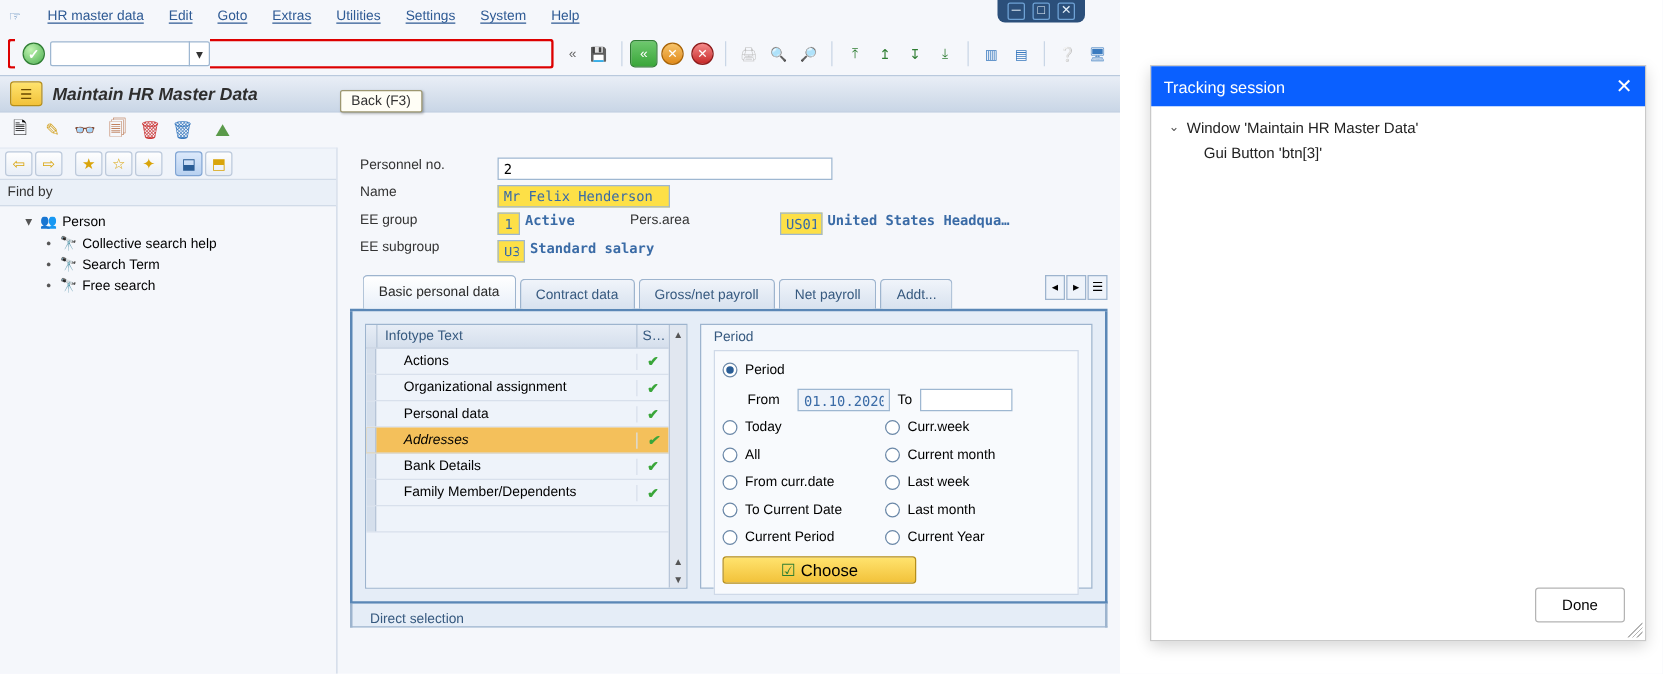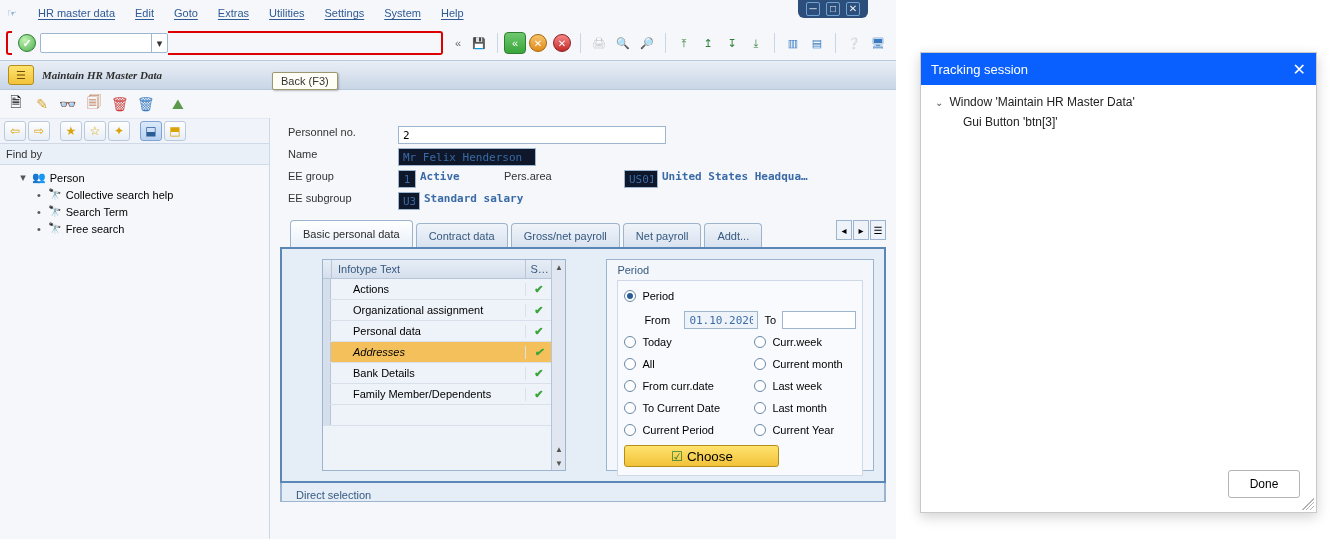--- a/index.html
+++ b/index.html
@@ -32,21 +32,21 @@
   .ico-green { color:#2e7d32; }
   .ico-blue { color:#3b7bbf; }
 
   
   .back-btn { position:relative; width:22px;height:22px; background:linear-gradient(#6ec86e,#3aa63a); border:1px solid #2e7d32; border-radius:4px; display:inline-flex; align-items:center; justify-content:center; color:#fff; }
   .tooltip { position:absolute; top:72px; left:272px; background:#fffef6; border:1px solid #9d9770; padding:2px 8px; font-size:11px; color:#333; border-radius:2px; box-shadow:1px 1px 2px rgba(0,0,0,.25); white-space:nowrap; z-index:50; }
 
   
   .screen-title { background: linear-gradient(#e9eef6,#c9d6e6); height:30px; display:flex; align-items:center; padding:0 8px; border-top:1px solid #b9c9dd; border-bottom:1px solid #b9c9dd; }
   .screen-title .ybox { width:26px; height:20px; background:linear-gradient(#ffe36e,#f2c23a); border:1px solid #b58e1a; border-radius:3px; display:inline-flex; align-items:center; justify-content:center; margin-right:8px; font-size:11px; color:#6b4a00;}
-  .screen-title h1 { font-style: italic; font-weight: bold; font-size: 11px; color:#2e2e2e; flex:1; font-family:Liberation Serif, serif;}
+  .screen-title h1 { font-style: italic; font-weight: bold; font-size: 14px; color:#2e2e2e; flex:1; font-family:Liberation Sans, sans-serif;}
   
   
   .subtbar { height:28px; display:flex; align-items:center; padding:0 6px; gap:6px; }
   .subtbar .ib { width:20px; height:20px; display:inline-flex; align-items:center; justify-content:center; font-size:14px; }
   
   
   .main { display:flex; height: calc(100% - 118px); }
   
   
   .left { width: 270px; border-right:1px solid #cdd8e6; display:flex; flex-direction:column; background:#f5f7fb;}
@@ -60,32 +60,32 @@
   .tree .tw { width:10px; display:inline-block; text-align:center; color:#555; }
   .bino { color:#c58c3a; }
   .persons { color:#4a8a3a; }
   
   
   .right { flex:1; padding:0 10px; overflow:hidden; }
   .form-area { padding: 8px 0 6px 8px; }
   .frow { display:flex; align-items:flex-start; height:22px; }
   .flabel { width:110px; color:#333; }
   .finput { height:18px; border:1px solid #9eb7d1; background:#fff; padding:0 4px; font-family:"Lucida Console",monospace; font-size:11px; }
-  .finput.ro { background:#0f172a; color:#3a6ba6; }
+  .finput.ro { background:#fde047; color:#3a6ba6; }
   .fval { color:#3a6ba6; font-family:"Lucida Console",monospace; padding-left:4px;font-weight:bold;}
   
   
   .tabstrip { display:flex; align-items:flex-end; border-bottom:2px solid #5a87b6; padding-left:10px; gap:3px; position:relative; }
   .tab { height:24px; padding:0 12px; display:inline-flex; align-items:center; background:linear-gradient(#f0f4fa,#d8e2ef); border:1px solid #9db4ce; border-bottom:none; border-radius:4px 4px 0 0; color:#36597f; cursor:default;}
   .tab.active { background:linear-gradient(#fff,#e9f0f9); color:#2a2a2a; position:relative; z-index:2; height:27px;}
   .tab-scrollers { position:absolute; right:0; top:0; display:flex; gap:1px; }
   .tab-scrollers .ts { width:16px; height:20px; border:1px solid #9db4ce; background:#eef3fa; display:inline-flex; align-items:center; justify-content:center; font-size:10px;}
   
   .tab-body { border:2px solid #5a87b6; border-top:none; background:#e5edf7; padding:10px; display:flex; gap:10px; height:234px; }
-  .panel { border:1px solid #9db4ce; background:#f3f7fc;margin-left:30px; }
+  .panel { border:1px solid #9db4ce; background:#f3f7fc; }
   
   
   .it-panel { width:258px; display:flex; flex-direction:column; position:relative; }
   .it-head { display:flex; background:linear-gradient(#e7edf6,#d5dfec); border-bottom:1px solid #b7c5d8; font-weight:normal; color:#36597f; }
   .it-head .c1 { flex:1; padding:3px 6px; border-left:1px solid #b7c5d8;}
   .it-head .c0 { width:8px; }
   .it-head .c2 { width:26px; padding:3px 4px; border-left:1px solid #b7c5d8; text-align:center;}
   .it-body { flex:1; overflow:hidden; background:#eef3fa; }
   .it-row { display:flex; height:21px; align-items:center; border-bottom:1px solid #d8e0ec;gap:16px; }
   .it-row .c0 { width:8px; background:#d5dfec; height:100%; border-right:1px solid #b7c5d8;}

